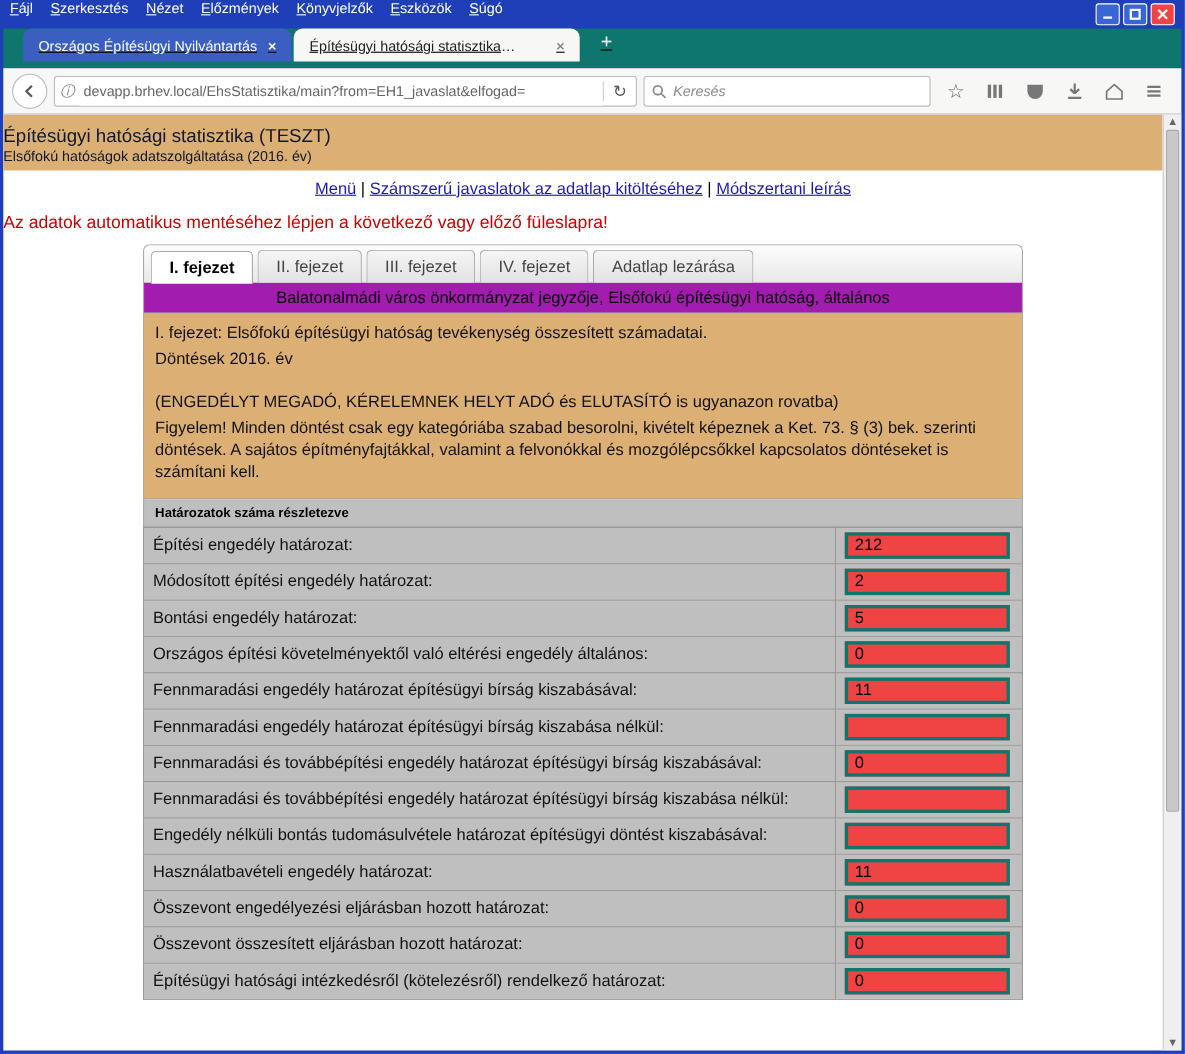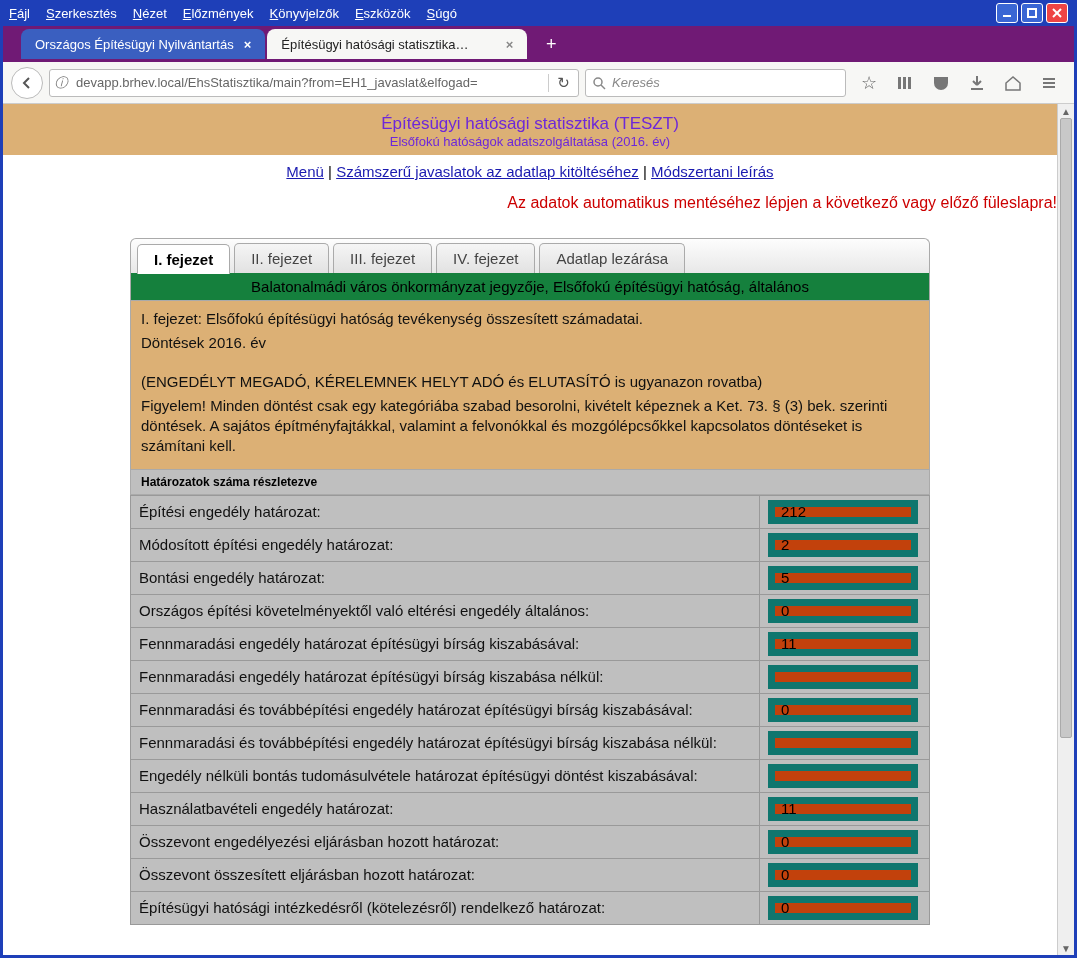--- a/index.html
+++ b/index.html
@@ -1,27 +1,27 @@
 <!DOCTYPE html>
 <html><head>
 <meta charset="utf-8">
 <style>
   * { box-sizing: border-box; margin: 0; padding: 0; font-family: "Segoe UI", Tahoma, sans-serif; }
   body { background:#1e3fb8; width:1077px; height:958px; overflow:hidden; position:relative; }
   .window { position:absolute; inset:0; border:3px solid #1e3fb8; border-top:none; display:flex; flex-direction:column; }
   
-  .menubar { background:#1e3fb8; color:#fff; display:flex; align-items:center; height:26px; padding:0 6px; font-size:13px; }
+  .menubar { background:#1e3fb8; color:#fff; display:flex; height:26px; padding:0 6px; font-size:13px; }
   .menubar .item { margin-right:16px; cursor:default; }
   .menubar .item u { text-decoration:underline; }
   .win-controls { position:absolute; right:6px; top:3px; display:flex; gap:3px; }
   .win-btn { width:22px; height:20px; border:1px solid #fff; background:#3a66d4; display:flex; align-items:center; justify-content:center; border-radius:3px; }
   .win-btn svg { width:12px; height:12px; }
   .win-btn.close { background:#e44; }
   
-  .tabstrip { background:#701a75; height:36px; display:flex; align-items:center; padding-left:18px; }
+  .tabstrip { background:#0f766e; height:36px; display:flex; align-items:flex-start; padding-left:18px;text-decoration:underline; }
   .tab { height:30px; display:flex; align-items:center; padding:0 14px; color:#fff; font-size:13px; border-radius:8px 8px 0 0; margin-right:2px; max-width:260px; }
   .tab.inactive { background:#3a5fc0; }
   .tab.active { background:#f7f7f5; color:#222;gap:24px; }
   .tab .close-x { margin-left:10px; font-weight:bold; }
   .tab .label { white-space:nowrap; overflow:hidden; text-overflow:ellipsis; }
   .newtab { width:28px; height:24px; display:flex; align-items:center; justify-content:center; color:#fff; font-size:18px; margin-left:8px; }
   
   .navbar { background:#f7f7f5; border-bottom:1px solid #ccc; height:42px; display:flex; align-items:center; padding:0 8px; gap:6px; }
   .circle-btn { width:32px; height:32px; border:1px solid #bbb; border-radius:50%; display:flex; align-items:center; justify-content:center; color:#666; background:#fff; }
   .addr-wrap { flex:0 0 530px; display:flex; align-items:center; border:1px solid #bbb; border-radius:3px; height:28px; background:#fff; }
@@ -30,38 +30,38 @@
   .addr-wrap .reload { width:30px; border-left:1px solid #ccc; text-align:center; color:#555; font-size:15px; }
   .search-wrap { flex:1; display:flex; align-items:center; border:1px solid #bbb; border-radius:3px; height:28px; background:#fff; padding:0 6px; gap:6px; color:#888; font-size:13px; font-style:italic; }
   .tool-icons { display:flex; align-items:center; gap:18px; padding:0 8px; color:#666; }
   .tool-icons span, .tool-icons svg { width:18px; height:18px; display:flex; align-items:center; justify-content:center; font-size:18px; }
   
   .viewport { flex:1; background:#fff; overflow:hidden; position:relative; }
   .scroll-track { position:absolute; right:0; top:0; bottom:0; width:17px; background:#efefef; border-left:1px solid #ccc; }
   .scroll-thumb { position:absolute; left:2px; right:2px; top:14px; height:620px; background:#c8c8c8; border:1px solid #aaa; border-radius:2px; }
   .scroll-arrow { position:absolute; left:0; right:0; height:14px; display:flex; align-items:center; justify-content:center; color:#666; font-size:10px; }
   .page { position:absolute; inset:0; right:17px; overflow:hidden; }
-  .banner { background:#dcb075; text-align:center; padding:10px 0 6px; font-size:17px; color:#6d28d9; }
+  .banner { background:#dcb075; padding:10px 0 6px; font-size:17px; color:#0f172a; }
   .banner .sub { font-size:13px; }
   .links-row { text-align:center; padding:8px 0; font-size:15px; }
   .links-row a { color:#1a1ab0; text-decoration:underline;text-align:center; }
-  .warn { text-align:right; color:#c00; font-size:16px; padding:6px 0 10px; }
-  .content-wrap { width:800px; margin:16px auto; }
+  .warn { text-align:left; color:#c00; font-size:16px; padding:6px 0 10px; }
+  .content-wrap { width:800px; margin:0 auto; }
   
   .inner-tabs { display:flex; border:1px solid #aaa; border-bottom:none; background:linear-gradient(#fdfdfd,#e8e8e8); border-radius:6px 6px 0 0; padding:4px 6px 0; gap:4px; }
   .itab { padding:6px 16px; border:1px solid #aaa; border-bottom:none; background:linear-gradient(#f5f5f5,#e2e2e2); color:#444; font-size:15px; border-radius:5px 5px 0 0; cursor:default; }
   .itab.active { background:#fff; font-weight:bold; color:#000; position:relative; top:1px; }
-  .yellow-bar { background:#15803d; color:#000; font-size:15px; text-align:center; padding:5px 4px; border:1px solid #aaa; border-top:none; }
+  .yellow-bar { background:#a21caf; color:#000; font-size:15px; text-align:center; padding:5px 4px; border:1px solid #aaa; border-top:none; }
   .desc-box { background:#dcb075; border:1px solid #aaa; border-top:none; padding:8px 10px; font-size:15px; line-height:1.35; color:#111; }
   .desc-box p { margin-bottom:4px; }
   .section-head { background:#bfbfbf; border:1px solid #aaa; border-top:none; padding:5px 10px; font-weight:bold; font-size:12px; }
   table.form { width:100%; border-collapse:collapse; }
   table.form td { background:#bfbfbf; border:1px solid #999; padding:4px 8px; font-size:15px; color:#111; vertical-align:middle; }
   table.form td.val { width:170px; }
-  table.form input { width:150px; height:24px; border:7px solid #0f766e; background:#c2410c; font-size:15px; padding:0 6px; color:#000; }
+  table.form input { width:150px; height:24px; border:3px solid #0f766e; background:#ef4444; font-size:15px; padding:0 6px; color:#000; }
 </style>
 </head>
 <body>
 
 <div class="window">
 
   <div class="menubar">
     <span class="item"><u>F</u>ájl</span>
     <span class="item"><u>S</u>zerkesztés</span>
     <span class="item"><u>N</u>ézet</span>

